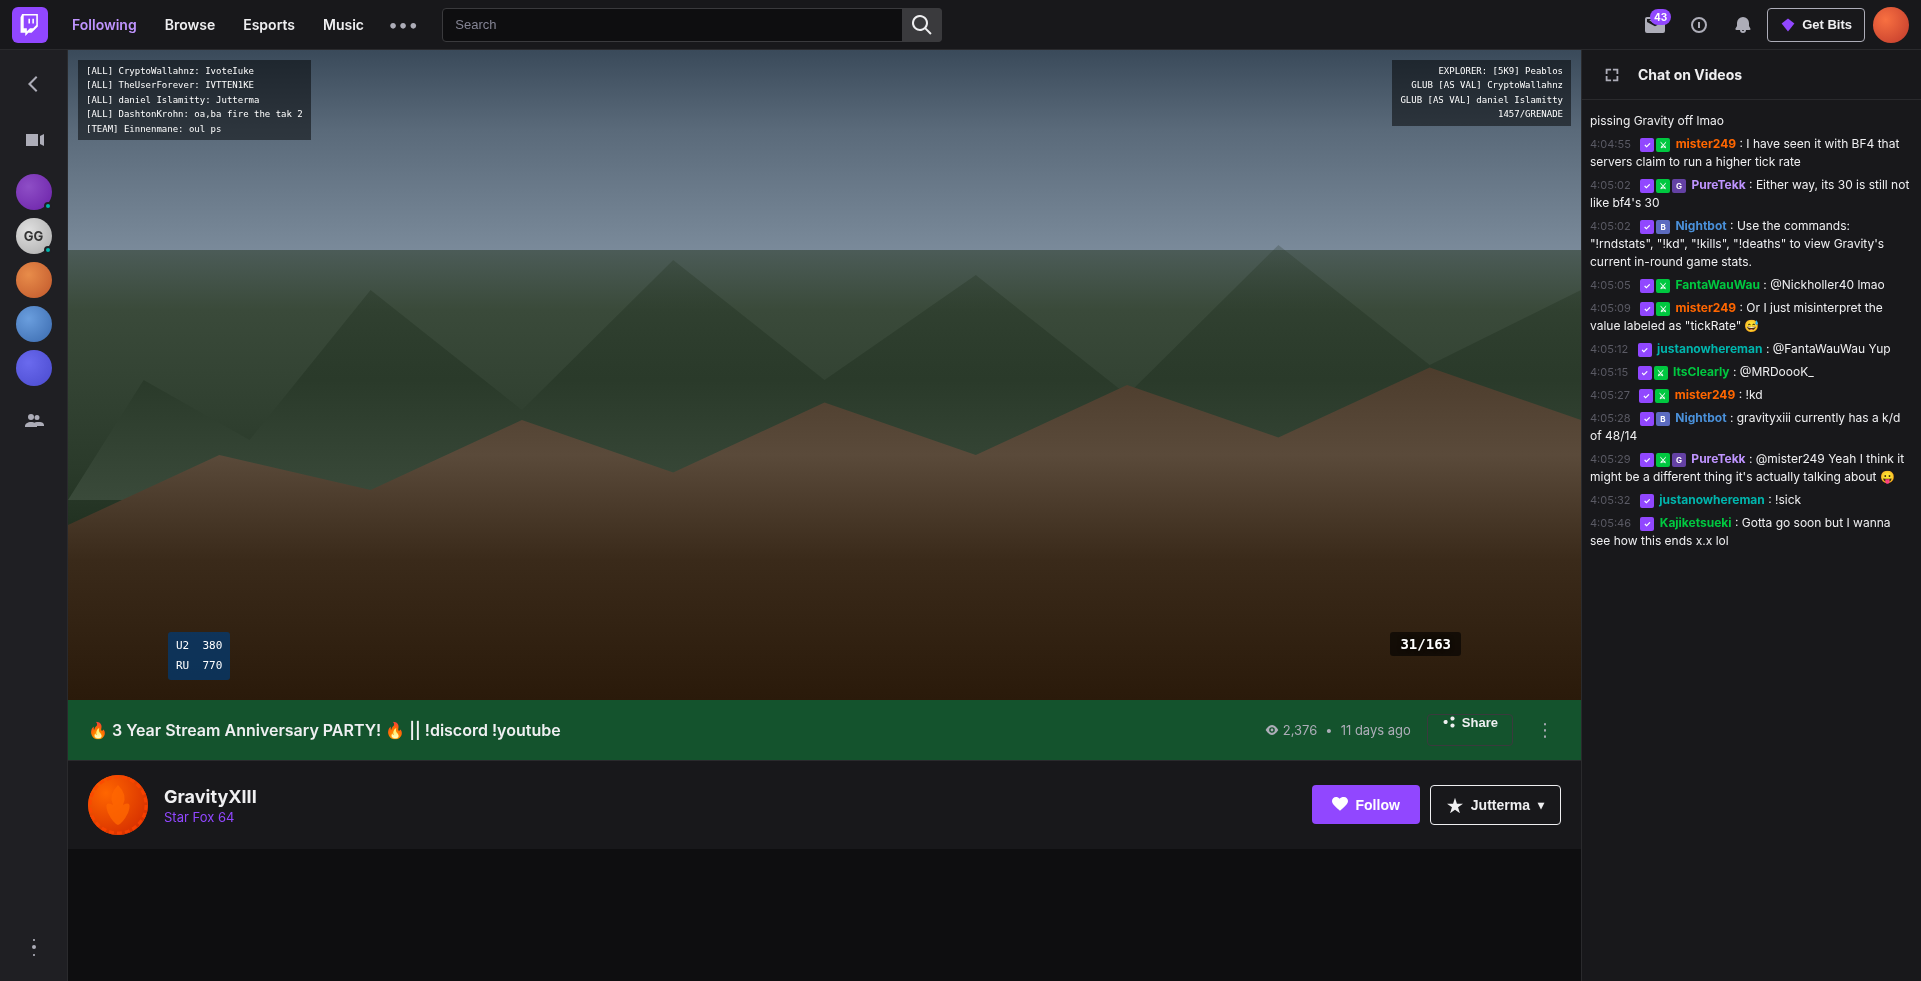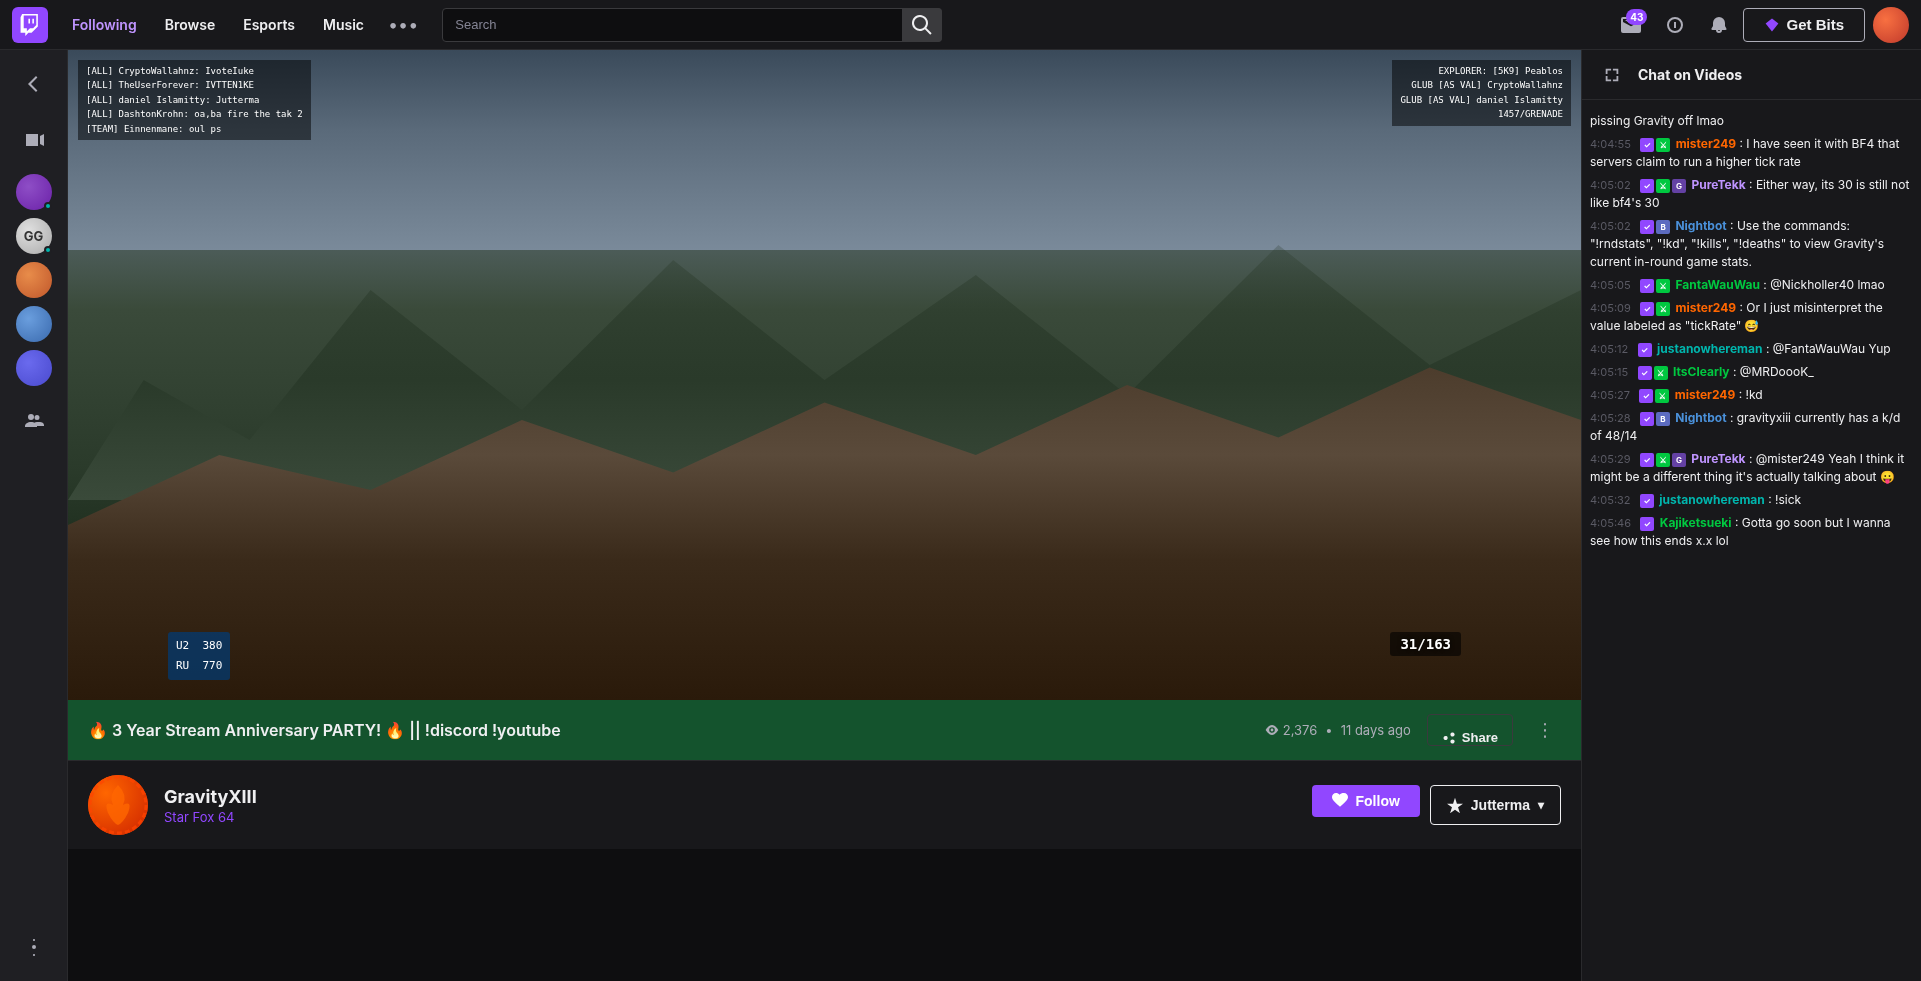--- a/index.html
+++ b/index.html
@@ -108,23 +108,23 @@
       height: 16px;
       border-radius: 8px;
       display: flex; align-items: center; justify-content: center;
       padding: 0 4px;
     }
     .get-bits-btn {
       background: transparent;
       border: 1px solid #adadb8;
       border-radius: 4px;
       color: #efeff1;
-      font-size: 15px;
+      font-size: 13px;
       font-weight: 600;
-      padding: 0 20px;
+      padding: 0 12px;
       height: 34px;
       cursor: pointer;
       display: flex; align-items: center; gap: 6px;
       white-space: nowrap;
     }
     .avatar-btn {
       width: 36px; height: 36px;
       border-radius: 50%;
       background: #f87041;
       cursor: pointer;
@@ -273,21 +273,21 @@
     .share-btn {
       background: transparent;
       border: 1px solid #3a3a3d;
       color: #efeff1;
       font-size: 13px;
       font-weight: 600;
       padding: 0 14px;
       height: 32px;
       border-radius: 4px;
       cursor: pointer;
-      display: flex; align-items: flex-end; gap: 6px;
+      display: flex; align-items: flex-start; gap: 6px;
     }
     .more-btn {
       width: 32px; height: 32px;
       border-radius: 4px;
       border: none; background: transparent;
       color: #adadb8;
       font-size: 18px;
       cursor: pointer;
       display: flex; align-items: center; justify-content: center;
     }
@@ -328,21 +328,21 @@
     .channel-actions {
       margin-left: auto;
       display: flex; gap: 10px;
     }
     .follow-btn {
       background: #9147ff;
       color: white;
       border: none;
       border-radius: 4px;
       padding: 0 20px;
-      height: 32px;
+      height: 39px;
       font-size: 14px;
       font-weight: 700;
       cursor: pointer;
       display: flex; align-items: center; gap: 8px;
     }
     .subscribe-btn {
       background: transparent;
       border: 1px solid #efeff1;
       color: #efeff1;
       border-radius: 4px;

